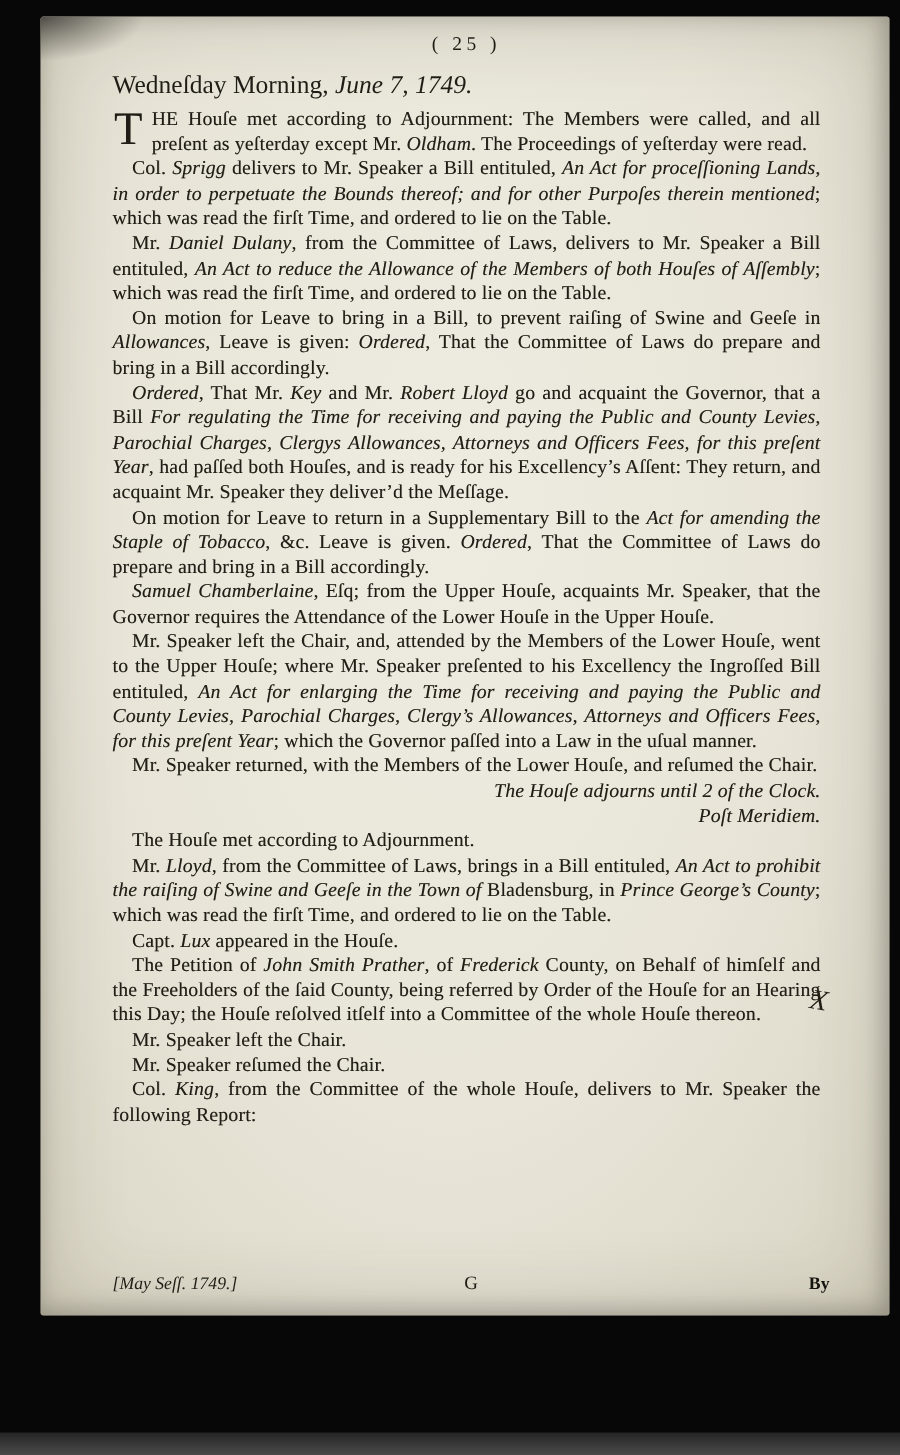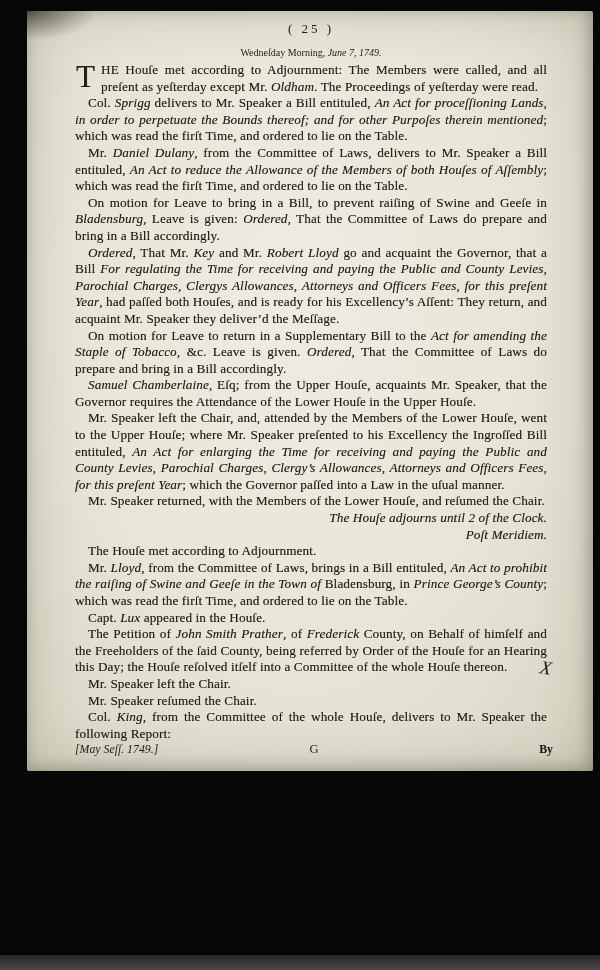--- a/index.html
+++ b/index.html
@@ -3,34 +3,34 @@
 <meta charset="utf-8">
 <style>
   * { margin:0; padding:0; box-sizing:border-box; }
   html,body { width:600px; height:970px; }
   body {
     position:relative; overflow:hidden; background:#070707;
     font-family:"Liberation Serif","DejaVu Serif",serif;
   }
   .scan { position:absolute; inset:0; }
   .paper {
-    position:absolute; left:27px; top:11px; width:566px; height:760px;
+    position:absolute; left:27px; top:11px; width:566px; height:866px;
     background: radial-gradient(ellipse at 48% 38%, #eeece1 0%, #e8e5d8 55%, #d8d4c3 100%);
     box-shadow: inset 0 0 55px rgba(70,60,35,.22), inset -5px 0 14px rgba(0,0,0,.16),
                 inset 0 -6px 14px rgba(0,0,0,.10);
     color:#201d16; overflow:hidden; border-radius:2px;
   }
   .paper::before {
     content:""; position:absolute; left:0; top:0; width:70px; height:30px;
     background: radial-gradient(ellipse at 0% 0%, rgba(0,0,0,.55), transparent 70%);
     pointer-events:none;
   }
   .inner { padding: 10px 46px 0 48px; }
   .pagenum { text-align:center; font-size:13px; letter-spacing:3px; margin-bottom:10px; }
-  .dateline { text-align:center; font-size:10px; margin-bottom:4px; }
+  .dateline { text-align:left; font-size:17px; margin-bottom:4px; }
   .it { font-style:italic; }
   .para {
     font-size:13.1px; line-height:16.6px; text-align:justify; letter-spacing:.15px;
     text-shadow:.2px 0 0 rgba(30,25,15,.45);
   }
   .para.indent { text-indent:13px; }
   .para.center { text-align:right; text-indent:0; }
   .dropcap { float:left; font-size:31px; line-height:27px; padding:1px 6px 0 1px; }
   .footer { position:absolute; left:48px; right:40px; bottom:13px; height:16px; font-size:11.8px;text-decoration:underline; }
   .session { position:absolute; left:0; top:0; }
@@ -51,21 +51,21 @@
 <div class="scan">
 
   <div class="paper">
     <div class="inner">
       <div class="pagenum">( 25 )</div>
       <div class="dateline"><span>Wedneſday Morning, </span><span class="it">June 7, 1749.</span></div>
       <div id="paragraphs">
           <p class="para"><span class="dropcap">T</span><span>HE Houſe met according to Adjournment: The Members were called, and all preſent as yeſterday except Mr. </span><span class="it">Oldham</span><span>. The Proceedings of yeſterday were read.</span></p>
           <p class="para indent"><span>Col. </span><span class="it">Sprigg</span><span> delivers to Mr. Speaker a Bill entituled, </span><span class="it">An Act for proceſſioning Lands, in order to perpetuate the Bounds thereof; and for other Purpoſes therein mentioned</span><span>; which was read the firſt Time, and ordered to lie on the Table.</span></p>
           <p class="para indent"><span>Mr. </span><span class="it">Daniel Dulany</span><span>, from the Committee of Laws, delivers to Mr. Speaker a Bill entituled, </span><span class="it">An Act to reduce the Allowance of the Members of both Houſes of Aſſembly</span><span>; which was read the firſt Time, and ordered to lie on the Table.</span></p>
-          <p class="para indent"><span>On motion for Leave to bring in a Bill, to prevent raiſing of Swine and Geeſe in </span><span class="it">Bladensburg</span><span>, Leave is given: </span><span class="it">Ordered</span><span>, That the Committee of Laws do prepare and bring in a Bill accordingly.</span></p>
+          <p class="para indent"><span>On motion for Leave to bring in a Bill, to prevent raiſing of Swine and Geeſe in </span><span class="it">Allowances</span><span>, Leave is given: </span><span class="it">Ordered</span><span>, That the Committee of Laws do prepare and bring in a Bill accordingly.</span></p>
           <p class="para indent"><span class="it">Ordered</span><span>, That Mr. </span><span class="it">Key</span><span> and Mr. </span><span class="it">Robert Lloyd</span><span> go and acquaint the Governor, that a Bill </span><span class="it">For regulating the Time for receiving and paying the Public and County Levies, Parochial Charges, Clergys Allowances, Attorneys and Officers Fees, for this preſent Year</span><span>, had paſſed both Houſes, and is ready for his Excellency’s Aſſent: They return, and acquaint Mr. Speaker they deliver’d the Meſſage.</span></p>
           <p class="para indent"><span>On motion for Leave to return in a Supplementary Bill to the </span><span class="it">Act for amending the Staple of Tobacco</span><span>, &amp;c. Leave is given. </span><span class="it">Ordered</span><span>, That the Committee of Laws do prepare and bring in a Bill accordingly.</span></p>
           <p class="para indent"><span class="it">Samuel Chamberlaine</span><span>, Eſq; from the Upper Houſe, acquaints Mr. Speaker, that the Governor requires the Attendance of the Lower Houſe in the Upper Houſe.</span></p>
           <p class="para indent"><span>Mr. Speaker left the Chair, and, attended by the Members of the Lower Houſe, went to the Upper Houſe; where Mr. Speaker preſented to his Excellency the Ingroſſed Bill entituled, </span><span class="it">An Act for enlarging the Time for receiving and paying the Public and County Levies, Parochial Charges, Clergy’s Allowances, Attorneys and Officers Fees, for this preſent Year</span><span>; which the Governor paſſed into a Law in the uſual manner.</span></p>
           <p class="para indent"><span>Mr. Speaker returned, with the Members of the Lower Houſe, and reſumed the Chair.</span></p>
           <p class="para center"><span class="it">The Houſe adjourns until 2 of the Clock.</span></p>
           <p class="para center"><span class="it">Poſt Meridiem.</span></p>
           <p class="para indent"><span>The Houſe met according to Adjournment.</span></p>
           <p class="para indent"><span>Mr. </span><span class="it">Lloyd</span><span>, from the Committee of Laws, brings in a Bill entituled, </span><span class="it">An Act to prohibit the raiſing of Swine and Geeſe in the Town of</span><span> Bladensburg, in </span><span class="it">Prince George’s County</span><span>; which was read the firſt Time, and ordered to lie on the Table.</span></p>
           <p class="para indent"><span>Capt. </span><span class="it">Lux</span><span> appeared in the Houſe.</span></p>

